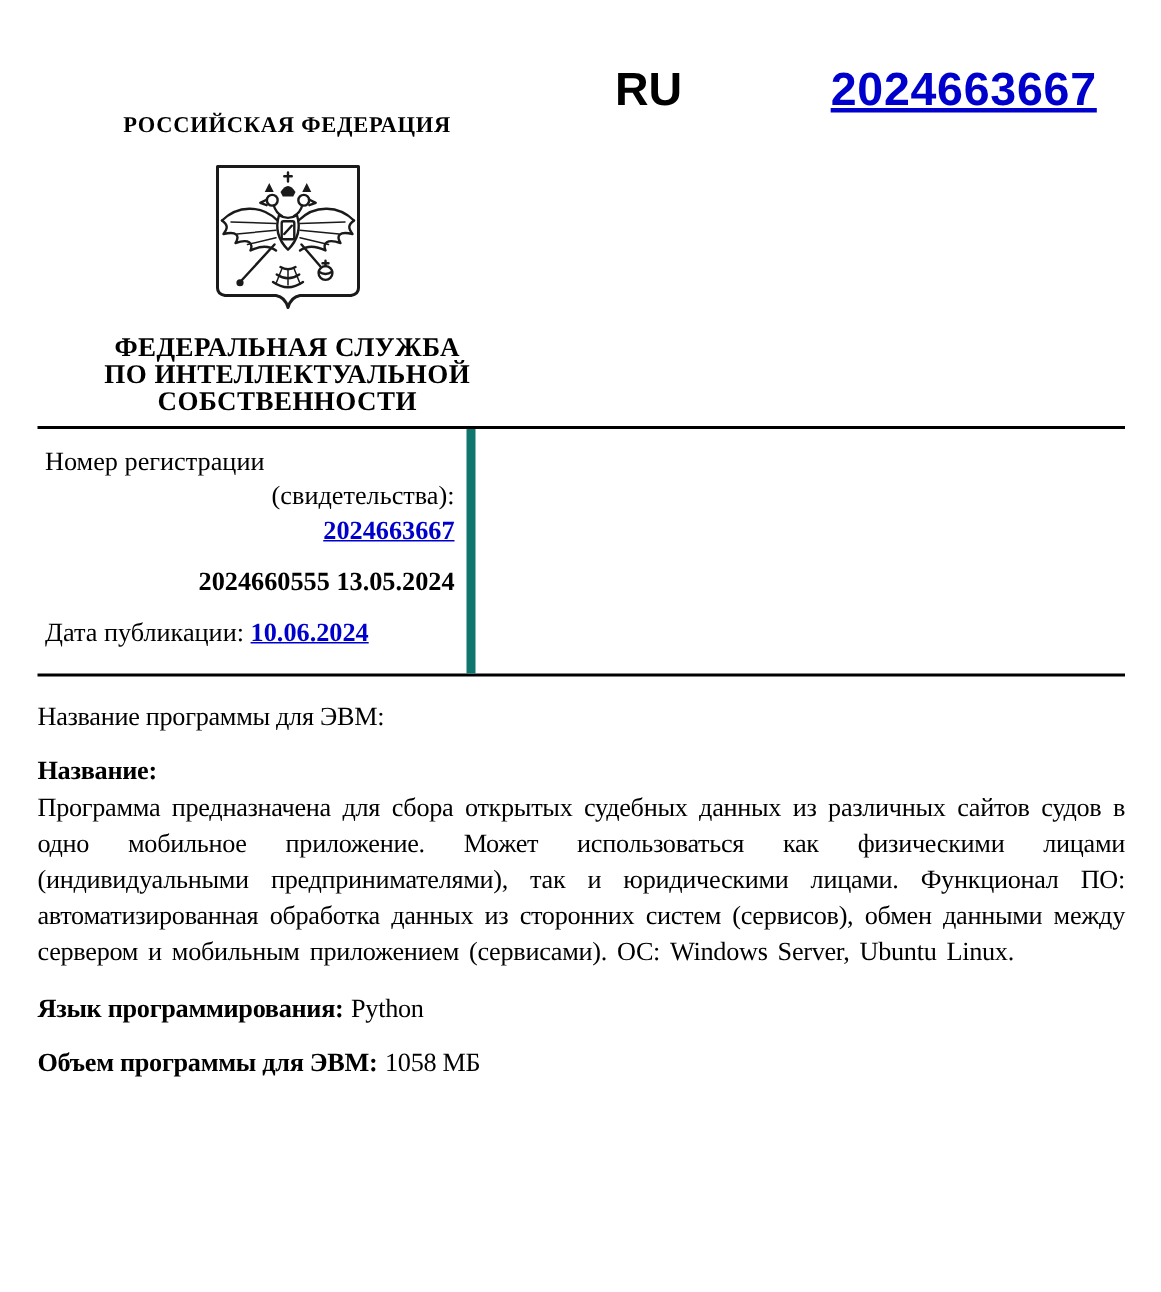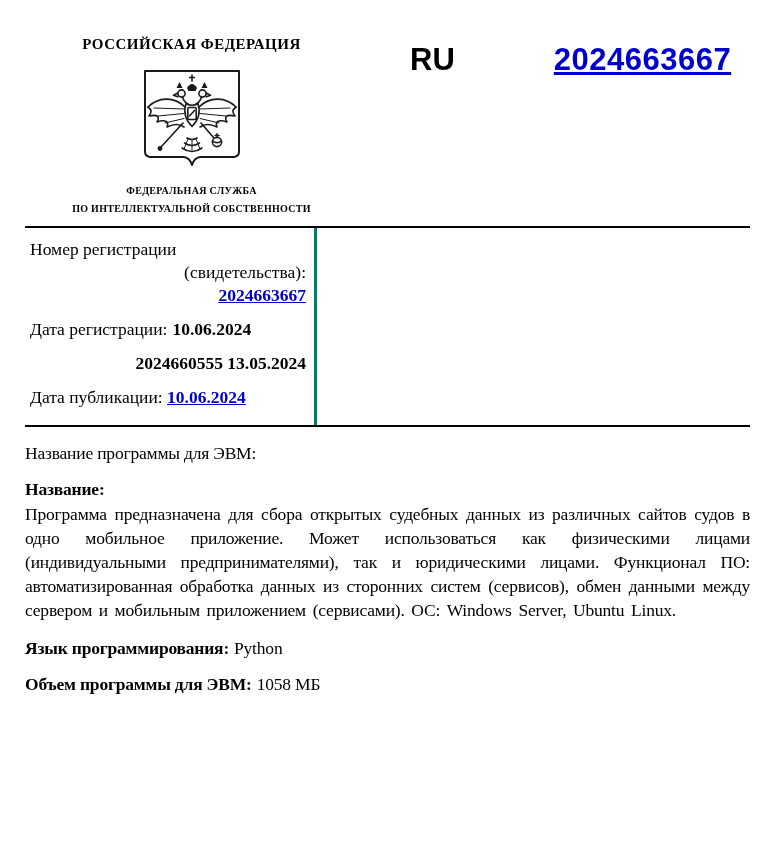--- a/index.html
+++ b/index.html
@@ -7,40 +7,40 @@
   html,body { margin:0; padding:0; }
   body {
     width:774px; height:861px; overflow:hidden;
     background:#fff; color:var(--ink);
     font-family:"Liberation Serif", serif;
   }
   .page { padding:36px 24px 0 25px; }
 
   
   .header-row { display:flex; align-items:flex-start; }
-  .header-left { width:333px; text-align:center; }
+  .header-left { width:333px; text-align:center;margin-top:40px; }
   .country-name { font-size:15px; font-weight:700; letter-spacing:.5px; }
   .emblem-wrap { width:108px; height:106px; margin:13px auto 10px; }
-  .agency-name { font-size:10px; font-weight:700; line-height:18px; letter-spacing:.3px; }
+  .agency-name { font-size:18px; font-weight:700; line-height:18px; letter-spacing:.3px; }
 
   .header-right { display:flex; align-items:flex-start; margin-left:52px; padding-top:7px;gap:35px; }
   .ru-code, .doc-number {
     font-family:"Liberation Sans", sans-serif;
     font-weight:700; font-size:31px; line-height:34px;
   }
   .doc-number { color:var(--link); text-decoration:underline; margin-left:64px; letter-spacing:.5px; }
 
   
   .doc-title { margin-top:23px; font-size:18.5px; white-space:nowrap; }
   .doc-title .kind { font-weight:400; }
   .doc-title .t { font-weight:700; margin-left:5px; letter-spacing:-.2px; }
 
   
   .grid { display:flex; margin-top:8px; border-top:2px solid #000; border-bottom:2px solid #000; }
-  .col-left { width:292px; border-right:3px solid #0f766e; padding:10px 8px 16px 5px; }
+  .col-left { width:292px; border-right:6px solid #0f766e; padding:10px 8px 16px 5px; }
   .col-right { flex:1; padding:10px 8px 10px 15px; }
   .field { margin-bottom:11px; font-size:17.5px; line-height:23px; }
   .field:last-child { margin-bottom:0; }
   .val { font-weight:700; }
   .val-inline { font-weight:700; margin-left:5px; }
   .indent { padding-left:9px;text-align:right; }
   a.link { color:var(--link); font-weight:700; text-decoration:underline; cursor:pointer; }
 
   
   .section { font-size:17.5px; line-height:23px; letter-spacing:-.2px; }
@@ -116,23 +116,20 @@
 
 
   <div class="grid">
     <div class="col-left">
       <div class="field">
         <div>Номер регистрации</div>
         <div class="indent">(свидетельства):</div>
         <div class="indent"><a class="link">2024663667</a></div>
       </div>
       <div class="field">
-        <span>Дата регистрации:</span><span class="val-inline">10.06.2024</span>
-      </div>
-      <div class="field">
         <div class="indent val">2024660555 13.05.2024</div>
       </div>
       <div class="field">
         <span>Дата публикации:</span>
         <a class="link">10.06.2024</a>
       </div>
     </div>
   </div>
 
   <div class="section sec-name">

